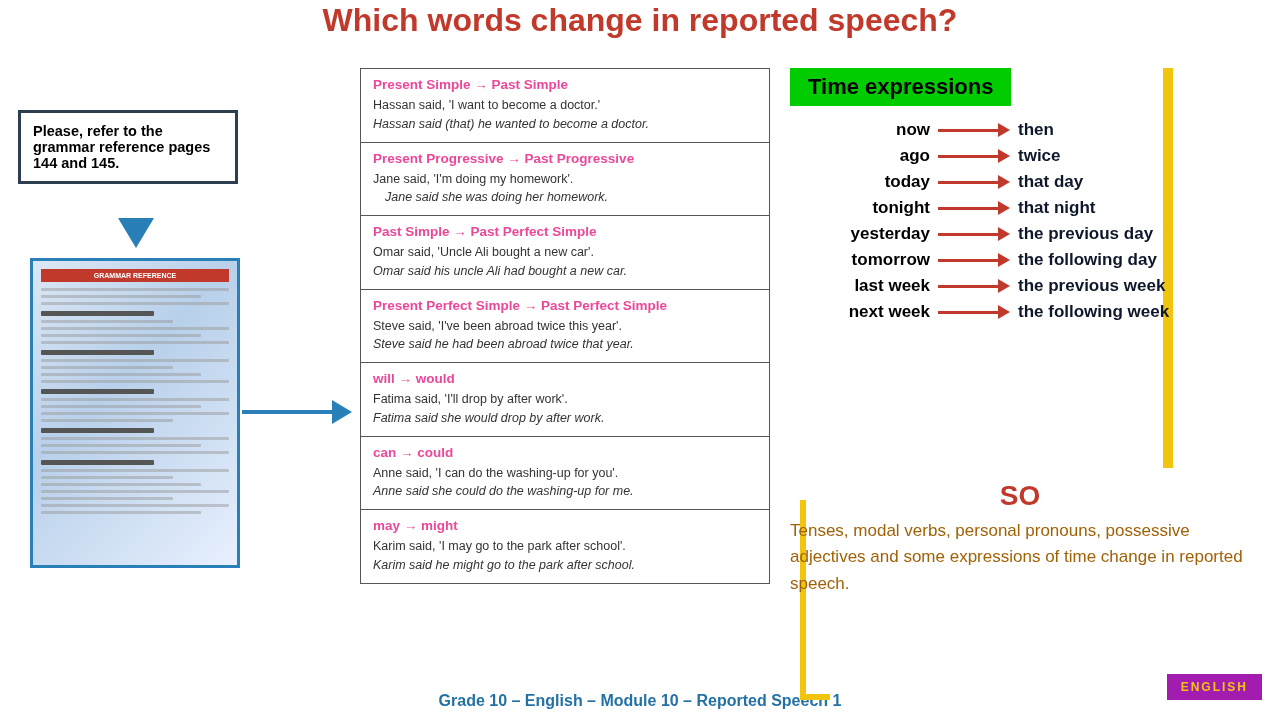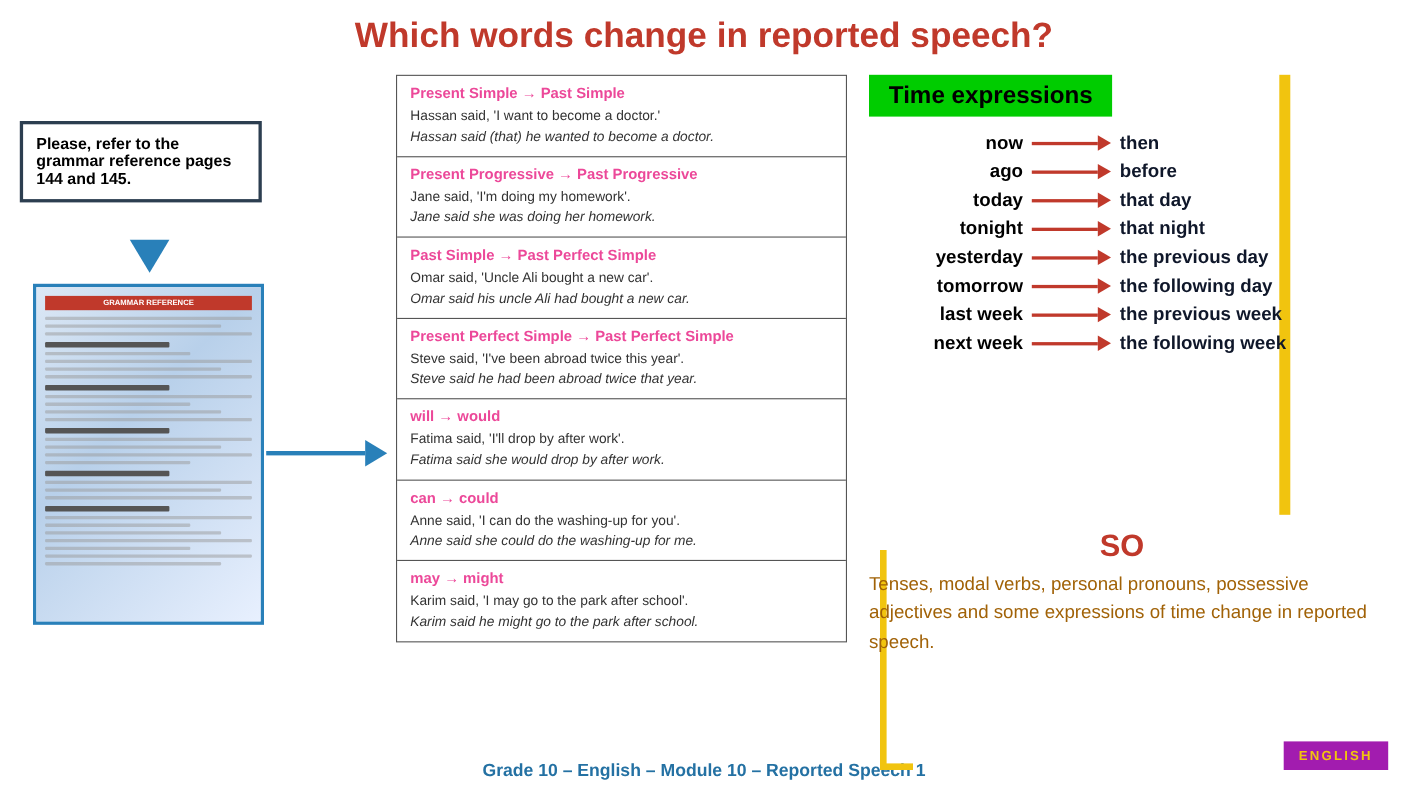--- a/index.html
+++ b/index.html
@@ -8,21 +8,21 @@
       height: 720px;
       background: #fff;
       font-family: Arial, sans-serif;
       overflow: hidden;
       position: relative;
     }
 
     
     .main-title {
       text-align: center;
-      padding: 14px 0 10px 0;
+      padding: 2px 0 10px 0;
       font-size: 32px;
       font-weight: bold;
       color: #c0392b;
     }
 
     
     .left-box {
       position: absolute;
       top: 110px;
       left: 18px;
@@ -332,21 +332,21 @@
 
 <div class="grammar-table">
 <div class="section">
       <div class="section-title">Present Simple → Past Simple</div>
       <div class="section-text">Hassan said, 'I want to become a doctor.'</div>
       <div class="section-text" style="font-style: italic;">Hassan said (that) he wanted to become a doctor.</div>
     </div>
     <div class="section">
       <div class="section-title">Present Progressive → Past Progressive</div>
       <div class="section-text">Jane said, 'I'm doing my homework'.</div>
-      <div class="section-text" style="font-style: italic;">Jane said she was doing her homework.</div>
+      <div class="section-text" style="font-style: italic; margin-left: 12px;">Jane said she was doing her homework.</div>
     </div>
     <div class="section">
       <div class="section-title">Past Simple → Past Perfect Simple</div>
       <div class="section-text">Omar said, 'Uncle Ali bought a new car'.</div>
       <div class="section-text" style="font-style: italic;">Omar said his uncle Ali had bought a new car.</div>
     </div>
     <div class="section">
       <div class="section-title">Present Perfect Simple → Past Perfect Simple</div>
       <div class="section-text">Steve said, 'I've been abroad twice this year'.</div>
       <div class="section-text" style="font-style: italic;">Steve said he had been abroad twice that year.</div>
@@ -380,21 +380,21 @@
           <div class="time-arrow-head"></div>
         </div>
         <div class="time-right">then</div>
       </div>
       <div class="time-row">
         <div class="time-left">ago</div>
         <div class="time-arrow">
           <div class="time-arrow-line"></div>
           <div class="time-arrow-head"></div>
         </div>
-        <div class="time-right">before</div>
+        <div class="time-right">twice</div>
       </div>
       <div class="time-row">
         <div class="time-left">today</div>
         <div class="time-arrow">
           <div class="time-arrow-line"></div>
           <div class="time-arrow-head"></div>
         </div>
         <div class="time-right">that day</div>
       </div>
       <div class="time-row">

